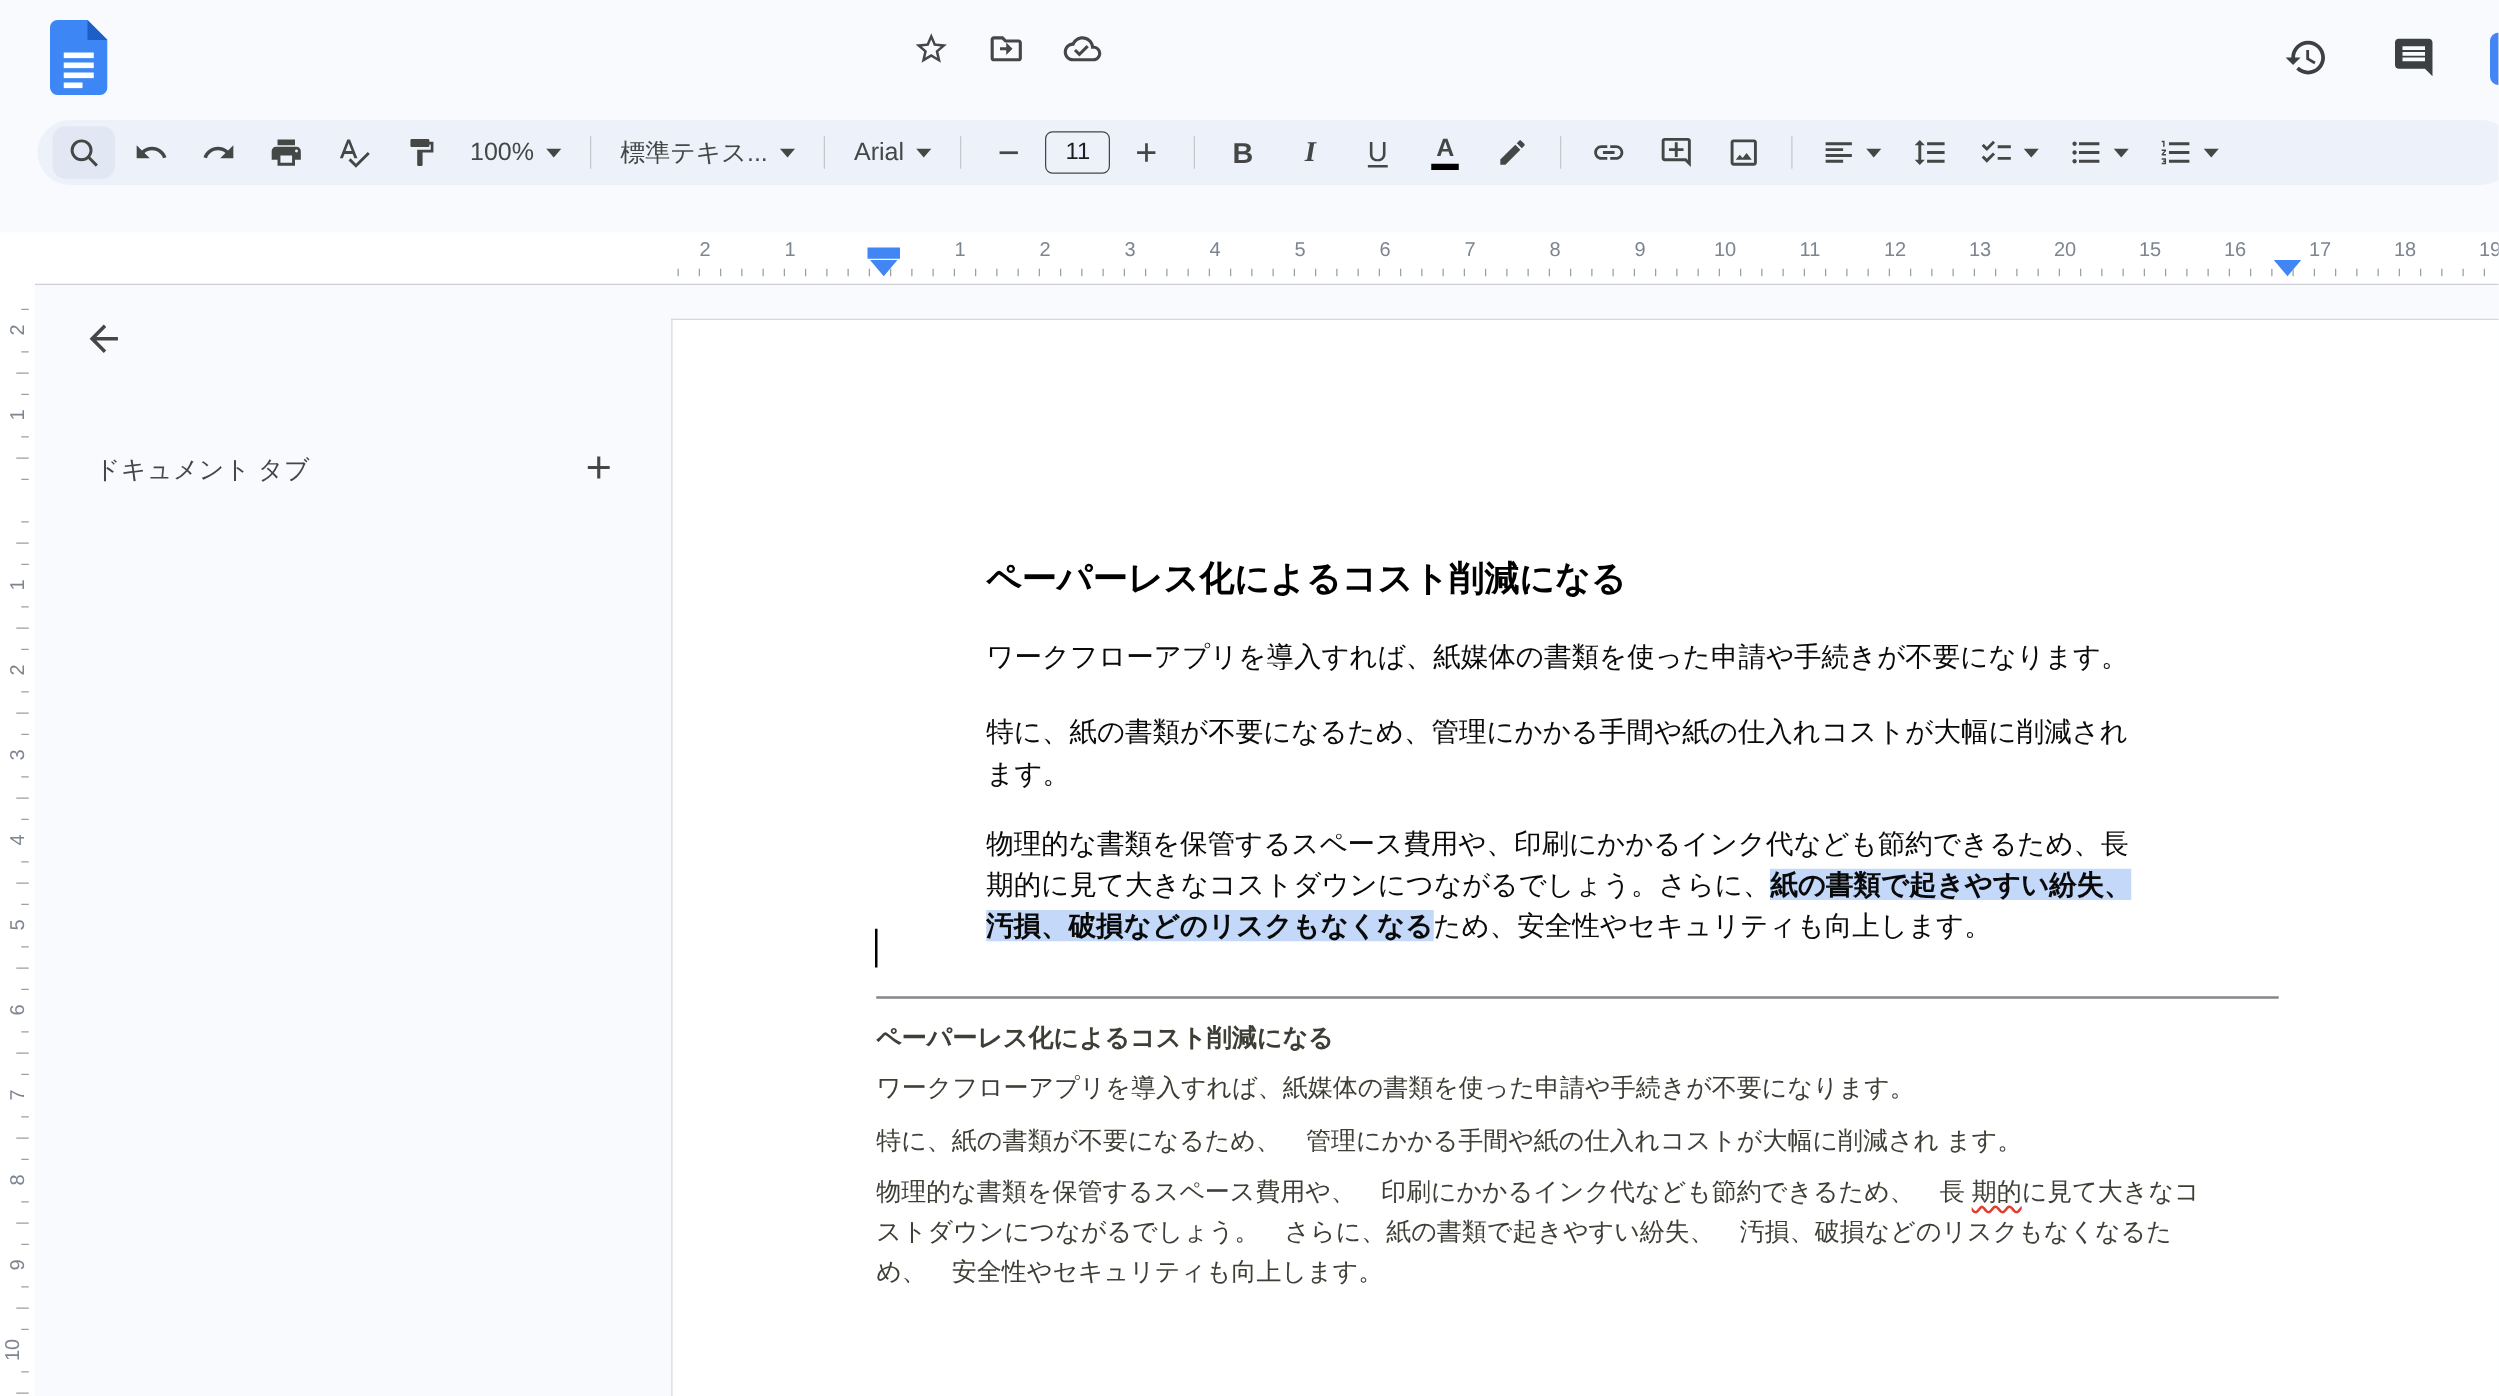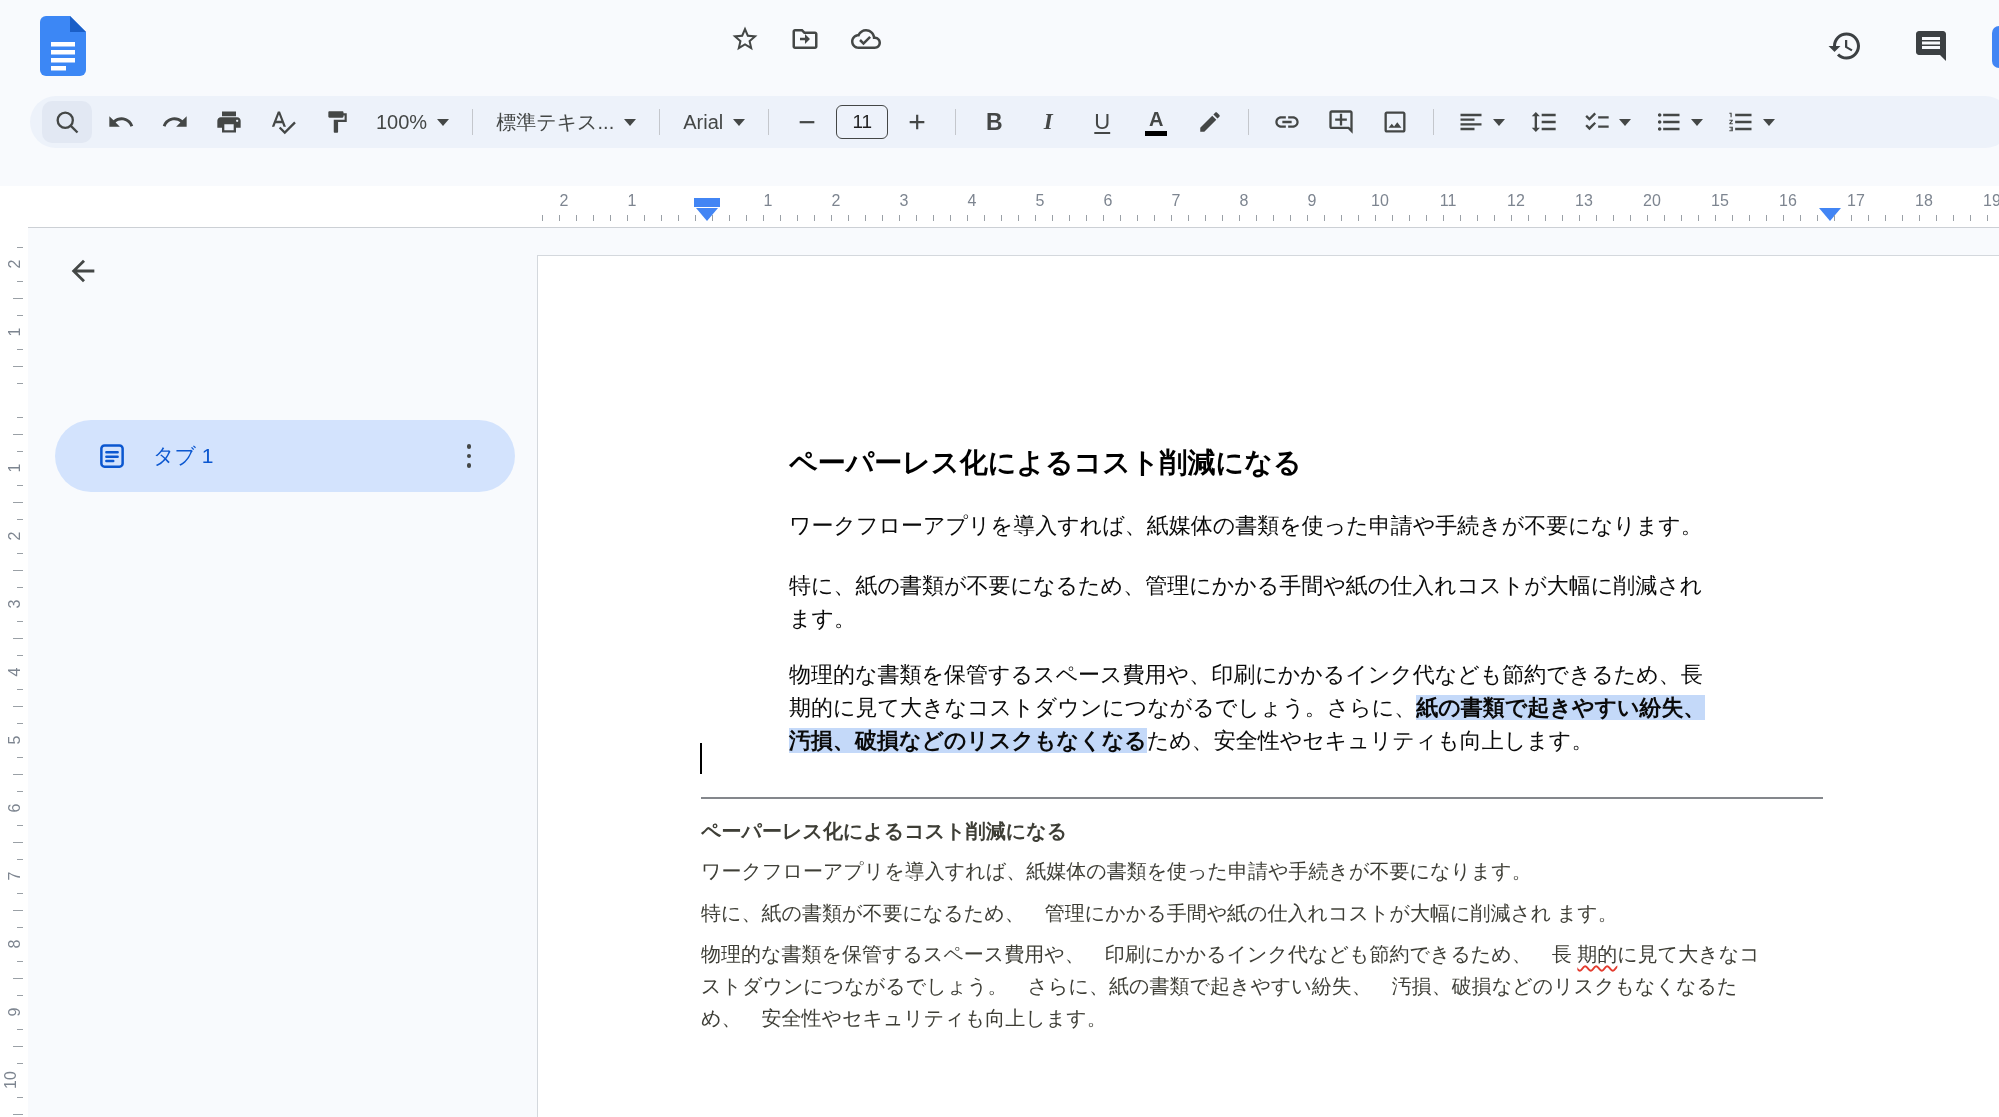--- a/index.html
+++ b/index.html
@@ -425,31 +425,27 @@
       <span class="vnum" style="top: 826px;">9</span>
       <span class="vnum" style="top: 894px;">10</span>
     </div>
 
   <aside class="sidebar">
     <button class="back-btn">
       <svg width="34" height="34" viewBox="0 0 24 24" fill="#444746">
           <path d="M20 11H7.83l5.59-5.59L12 4l-8 8 8 8 1.41-1.41L7.83 13H20v-2z"></path>
         </svg>
     </button>
-    <div class="tab-item">
-      <svg width="30" height="30" viewBox="0 0 24 24">
-        <rect x="3.5" y="3.5" width="17" height="17" rx="2.5" fill="none" stroke="#0b57d0" stroke-width="2"></rect>
-        <path d="M7.5 9h9M7.5 12.5h9M7.5 16h5.5" stroke="#0b57d0" stroke-width="2" stroke-linecap="round"></path>
-      </svg>
-      <span class="tlabel">タブ 1</span>
-      <span class="tab-dots">
-          <i></i>
-          <i></i>
-          <i></i>
-        </span>
+    <div class="side-head">
+      <span class="lbl">ドキュメント タブ</span>
+      <button class="add-tab">
+        <svg width="30" height="30" viewBox="0 0 24 24" fill="#444746">
+            <path d="M11 5h2v6h6v2h-6v6h-2v-6H5v-2h6z"></path>
+          </svg>
+      </button>
     </div>
   </aside>
 
   <main class="page">
     <div class="top-sec">
       <div class="doc-h1">ペーパーレス化によるコスト削減になる</div>
       <div class="l" style="top:253px;">ワークフローアプリを導入すれば、紙媒体の書類を使った申請や手続きが不要になります。</div>
       <div class="l" style="top:313px;">特に、紙の書類が不要になるため、管理にかかる手間や紙の仕入れコストが大幅に削減され</div>
       <div class="l" style="top:346px;">ます。</div>
       <div class="l" style="top:402px;">物理的な書類を保管するスペース費用や、印刷にかかるインク代なども節約できるため、長</div>

